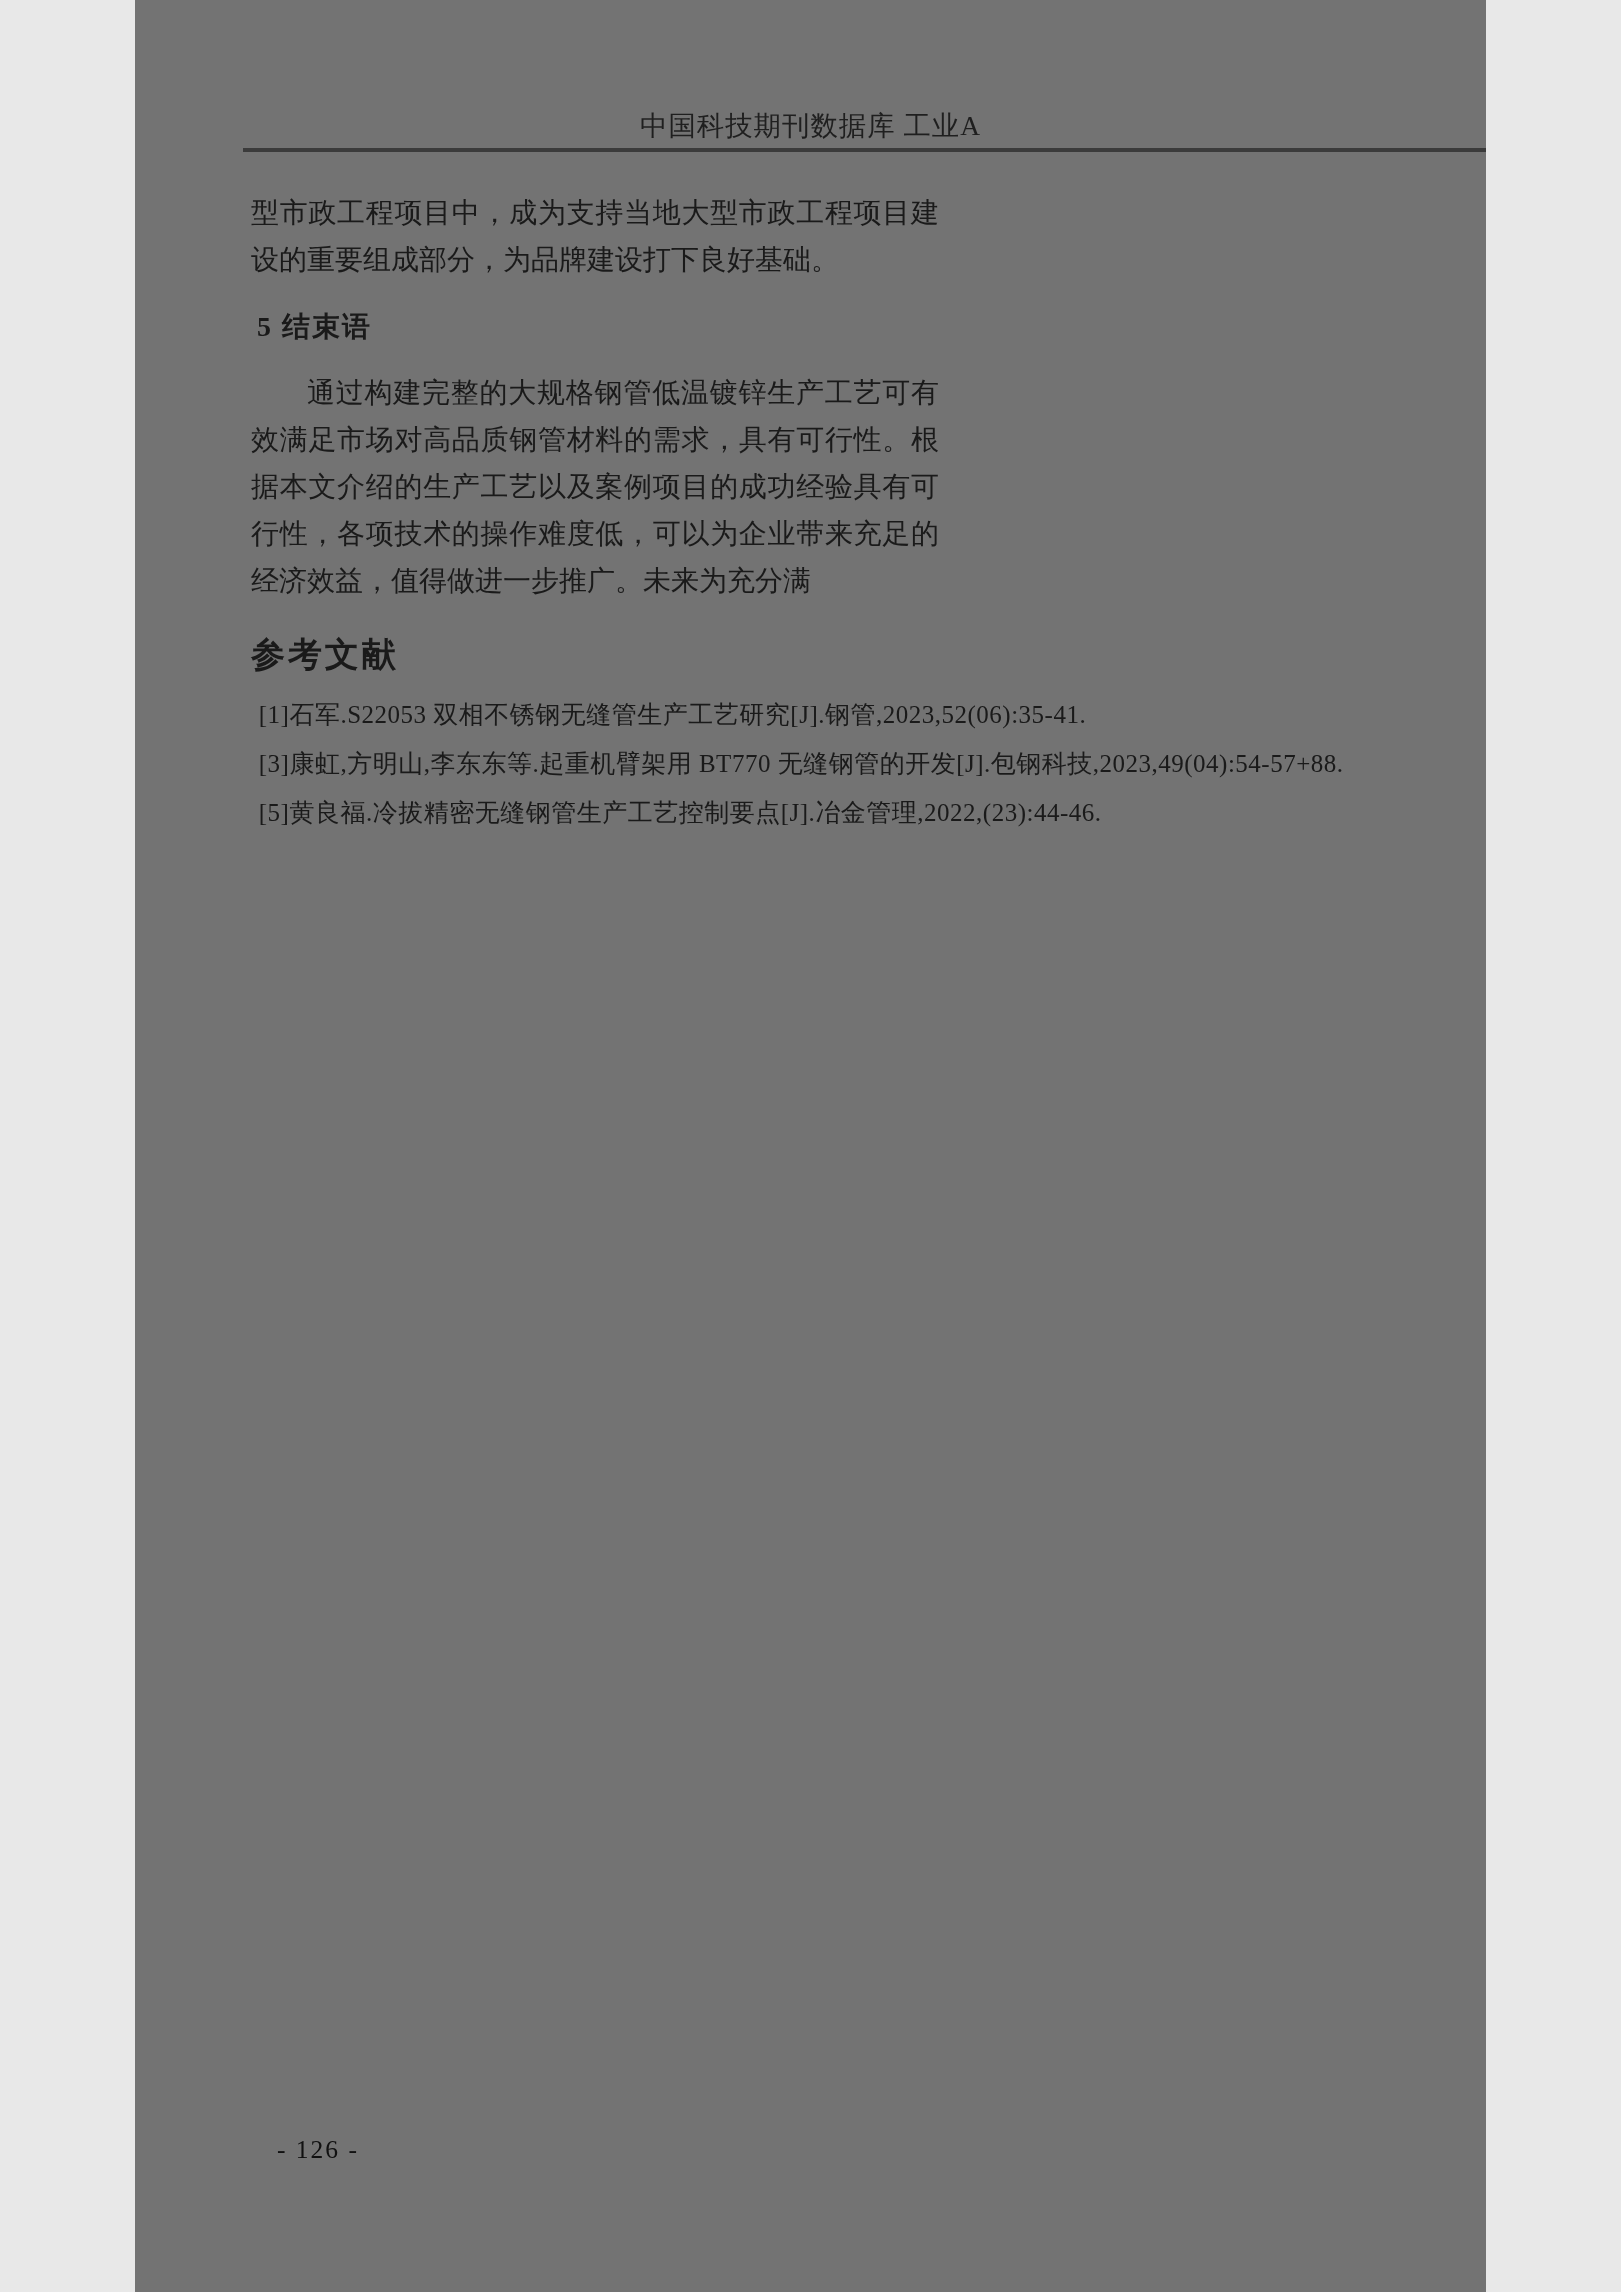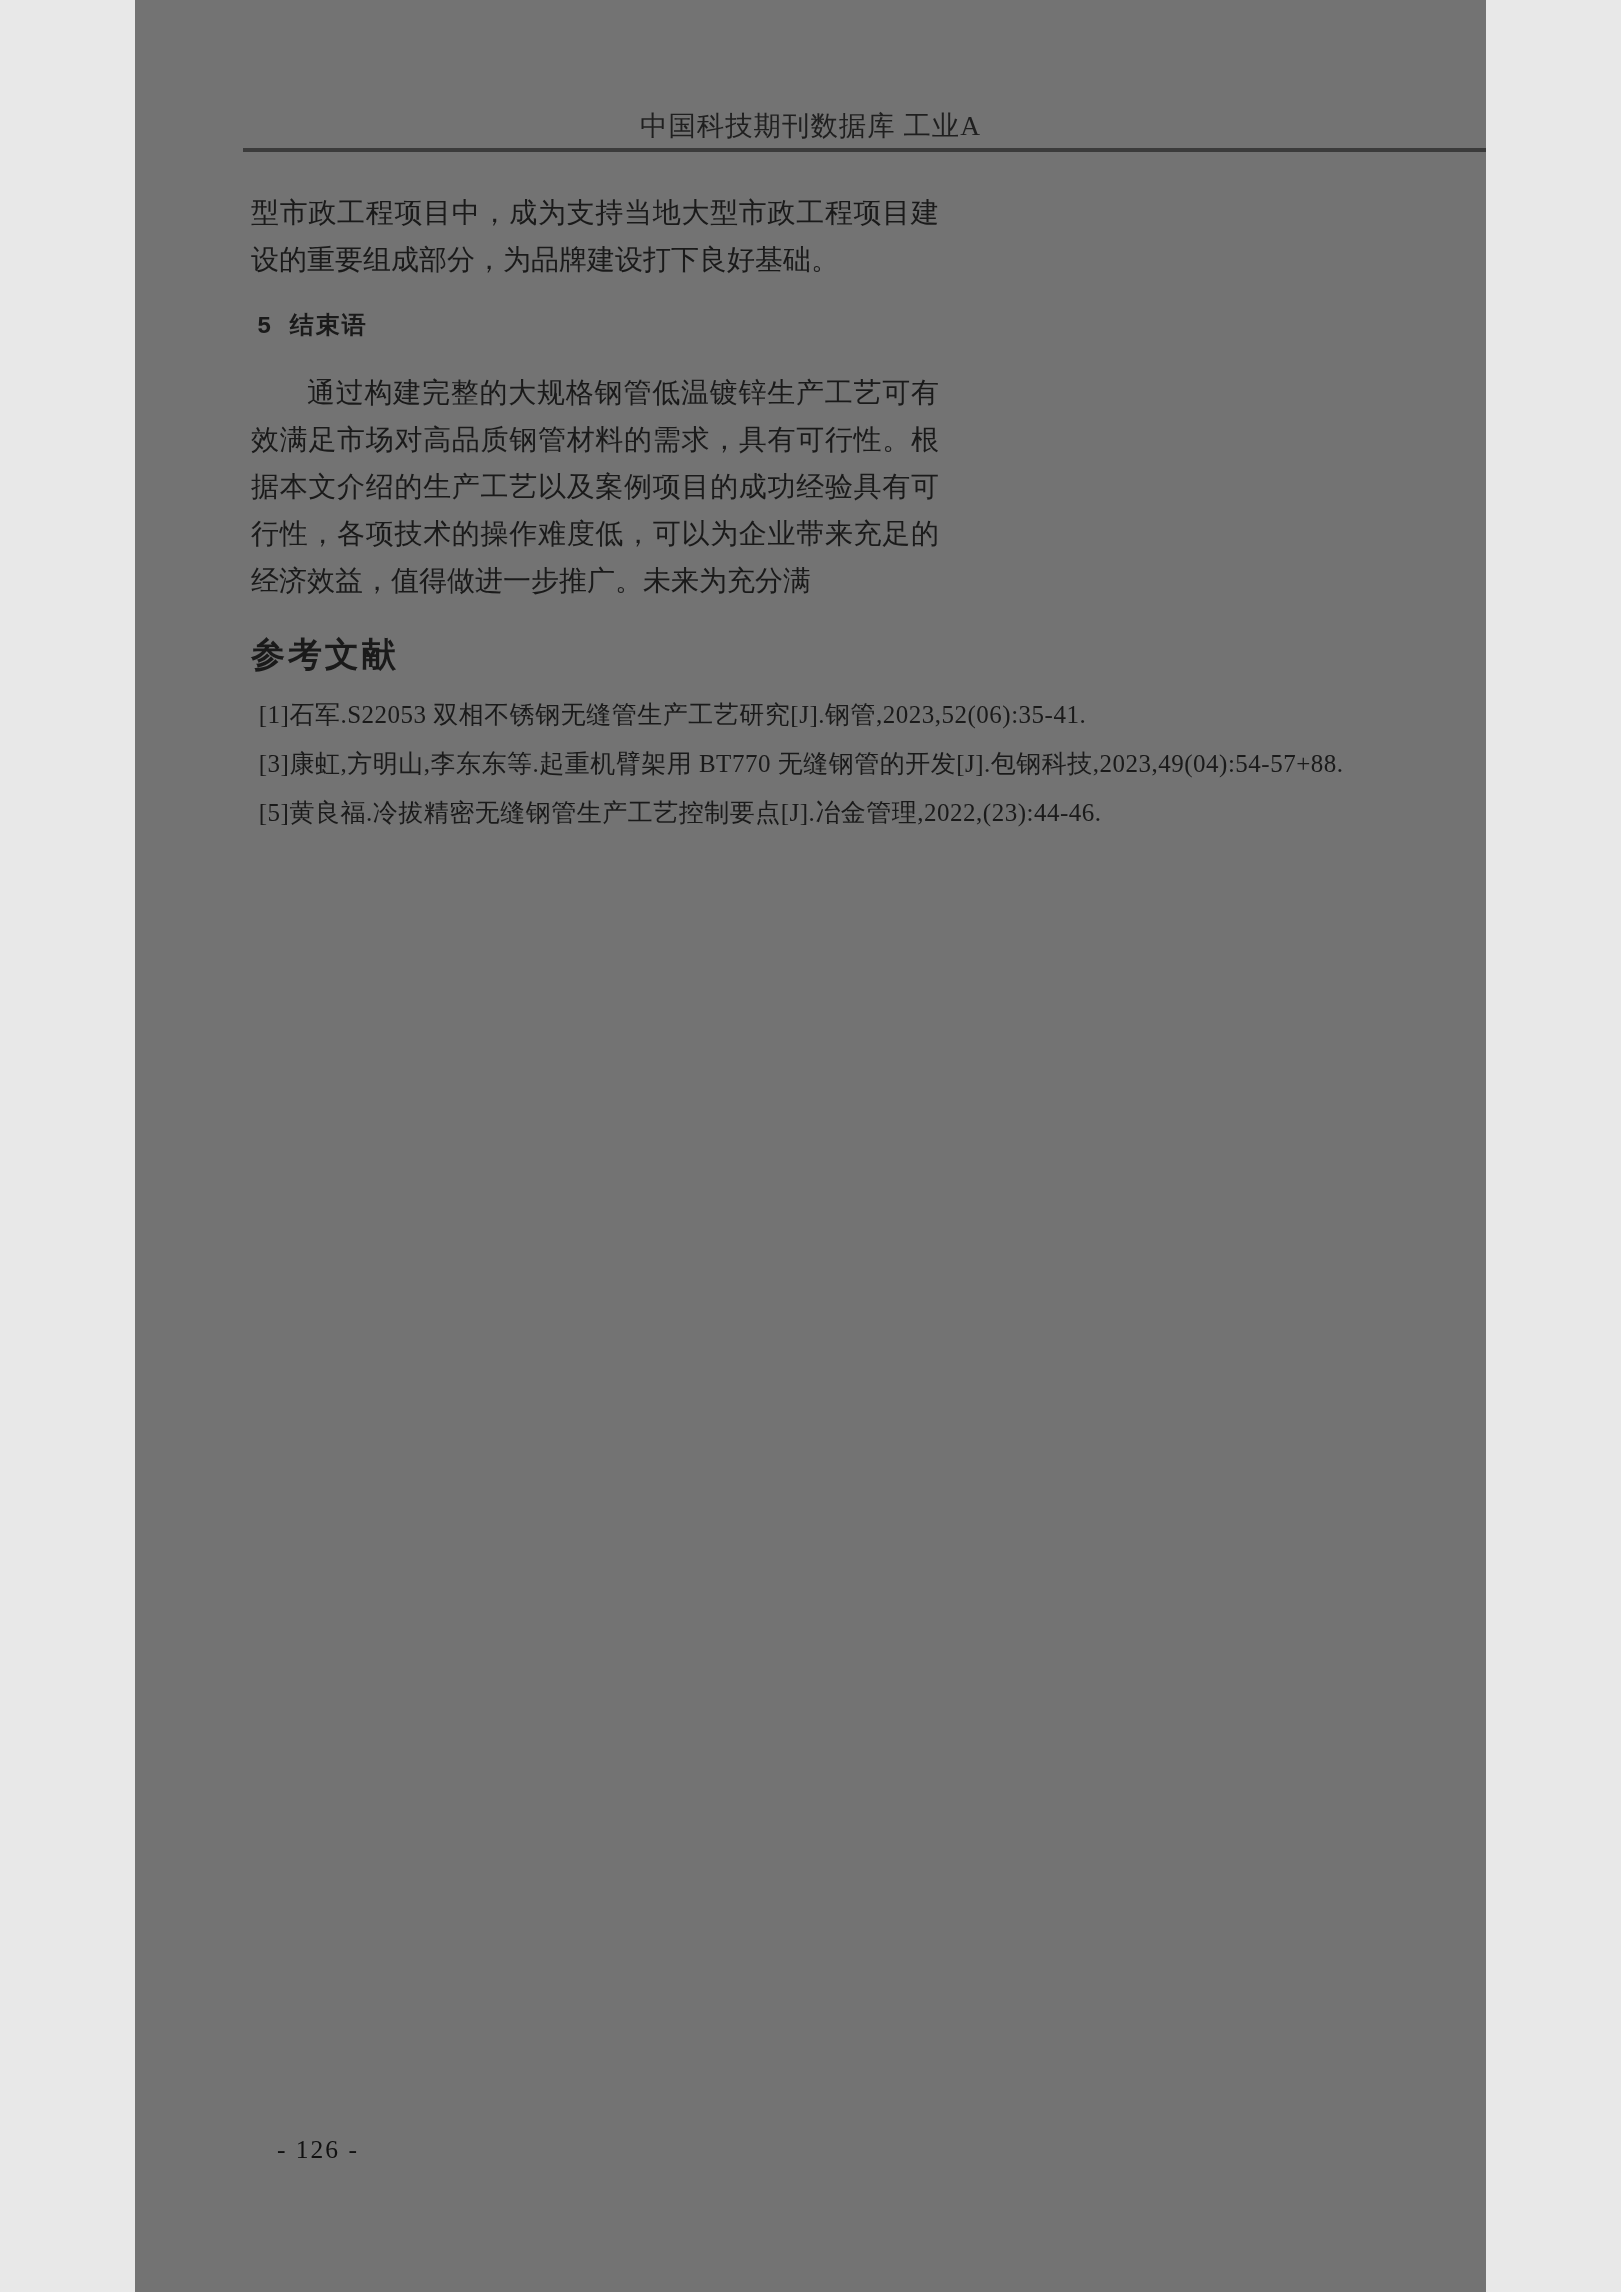--- a/index.html
+++ b/index.html
@@ -44,23 +44,23 @@
   .col{
     width:688px;
     font-size:28px;
     line-height:47px;
     text-align:justify;
     text-justify:inter-ideograph;
   }
   .col p{margin:0;}
   .para-indent{text-indent:2em;}
   .section-heading{
-    font-family:Liberation Mono, monospace;
+    font-family:Liberation Serif, serif;
     font-weight:700;
-    font-size:24px;
+    font-size:28px;
     line-height:53px;
     margin:16.7px 0 16.7px 5.9px;
     text-align:left;
     letter-spacing:2px;
   }
   .references{
     position:absolute;
     top:633px;
     left:116px;
     width:1431px;

